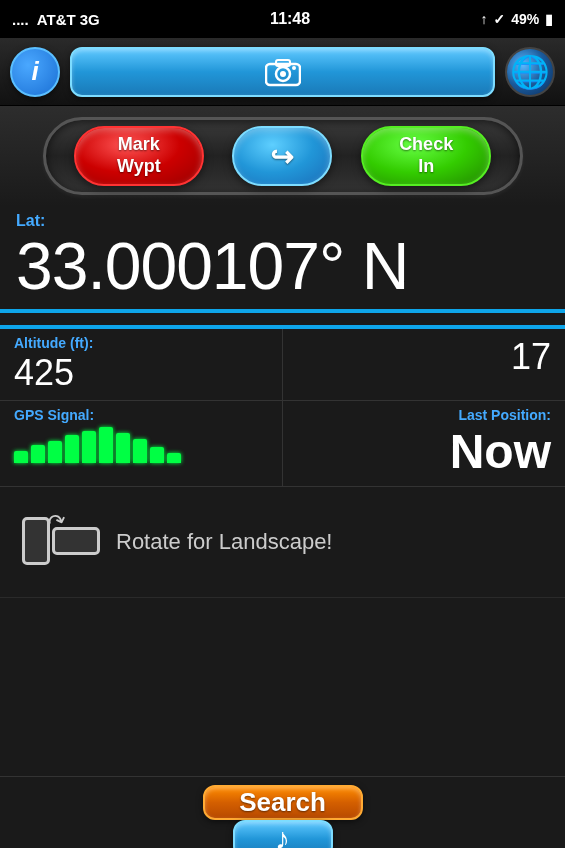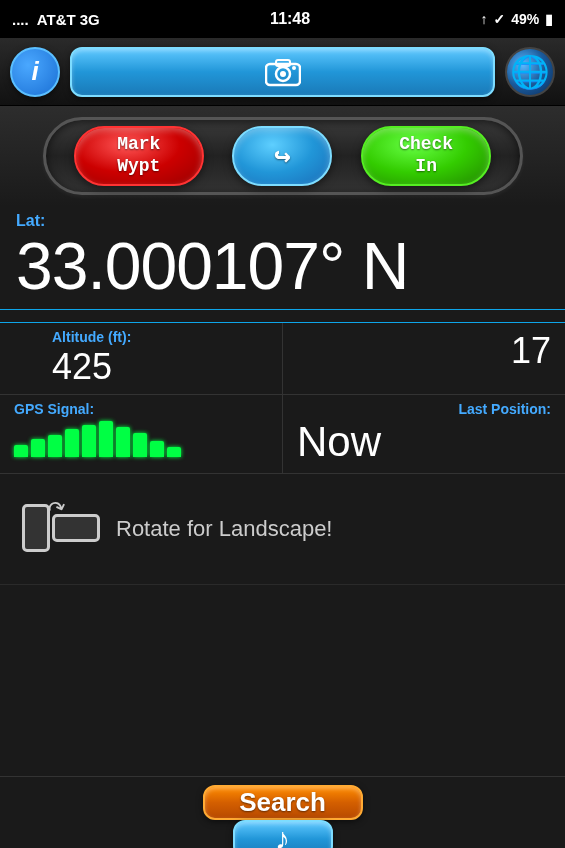--- a/index.html
+++ b/index.html
@@ -91,21 +91,20 @@
 
     
     #controls-row {
       width: 100%;
       height: 100px;
       background: linear-gradient(180deg, #2d2d2d 0%, #1a1a1a 100%);
       display: flex;
       align-items: center;
       justify-content: center;
       padding: 10px 20px;
-      font-family: Liberation Mono, monospace;
     }
 
     .controls-pill {
       width: 480px;
       height: 78px;
       background: linear-gradient(180deg, #3a3a3a 0%, #222 50%, #333 100%);
       border-radius: 39px;
       border: 3px solid #555;
       box-shadow: inset 0 2px 8px rgba(0,0,0,0.6), 0 2px 4px rgba(255,255,255,0.05);
       display: flex;
@@ -150,21 +149,21 @@
     }
 
     
     #gps-data {
       background: #1a1a1a;
       padding: 0;
     }
 
     .coord-section {
       padding: 6px 16px 6px;
-      border-bottom: 1px solid #0ea5e9;
+      border-bottom: 4px solid #0ea5e9;
     }
 
     .coord-label {
       color: #4af;
       font-size: 16px;
       font-weight: 700;
       margin-bottom: 0;
     }
 
     .coord-value {
@@ -178,21 +177,20 @@
     
     .stats-row {
       display: flex;
       border-bottom: 1px solid #333;
     }
 
     .stat-cell {
       flex: 1;
       padding: 6px 14px;
       border-right: 1px solid #333;
-      margin-left: 38px;
     }
     .stat-cell:last-child { border-right: none; }
 
     .stat-label {
       color: #4af;
       font-size: 14px;
       font-weight: 700;
     }
 
     .stat-value {
@@ -229,22 +227,23 @@
 
     .signal-bar {
       width: 14px;
       background: #00ff44;
       border-radius: 2px 2px 0 0;
       box-shadow: 0 0 4px #00ff44;
     }
 
     .last-pos-value {
       color: #fff;
-      font-size: 42px;
-      font-weight: 400;
+      font-size: 48px;
+      font-weight: 700;
+      text-align: right;
       line-height: 1.2;
     }
 
     
     #rotate-banner {
       background: #1a1a1a;
       display: flex;
       align-items: center;
       padding: 20px 20px;
       border-bottom: 1px solid #2a2a2a;

